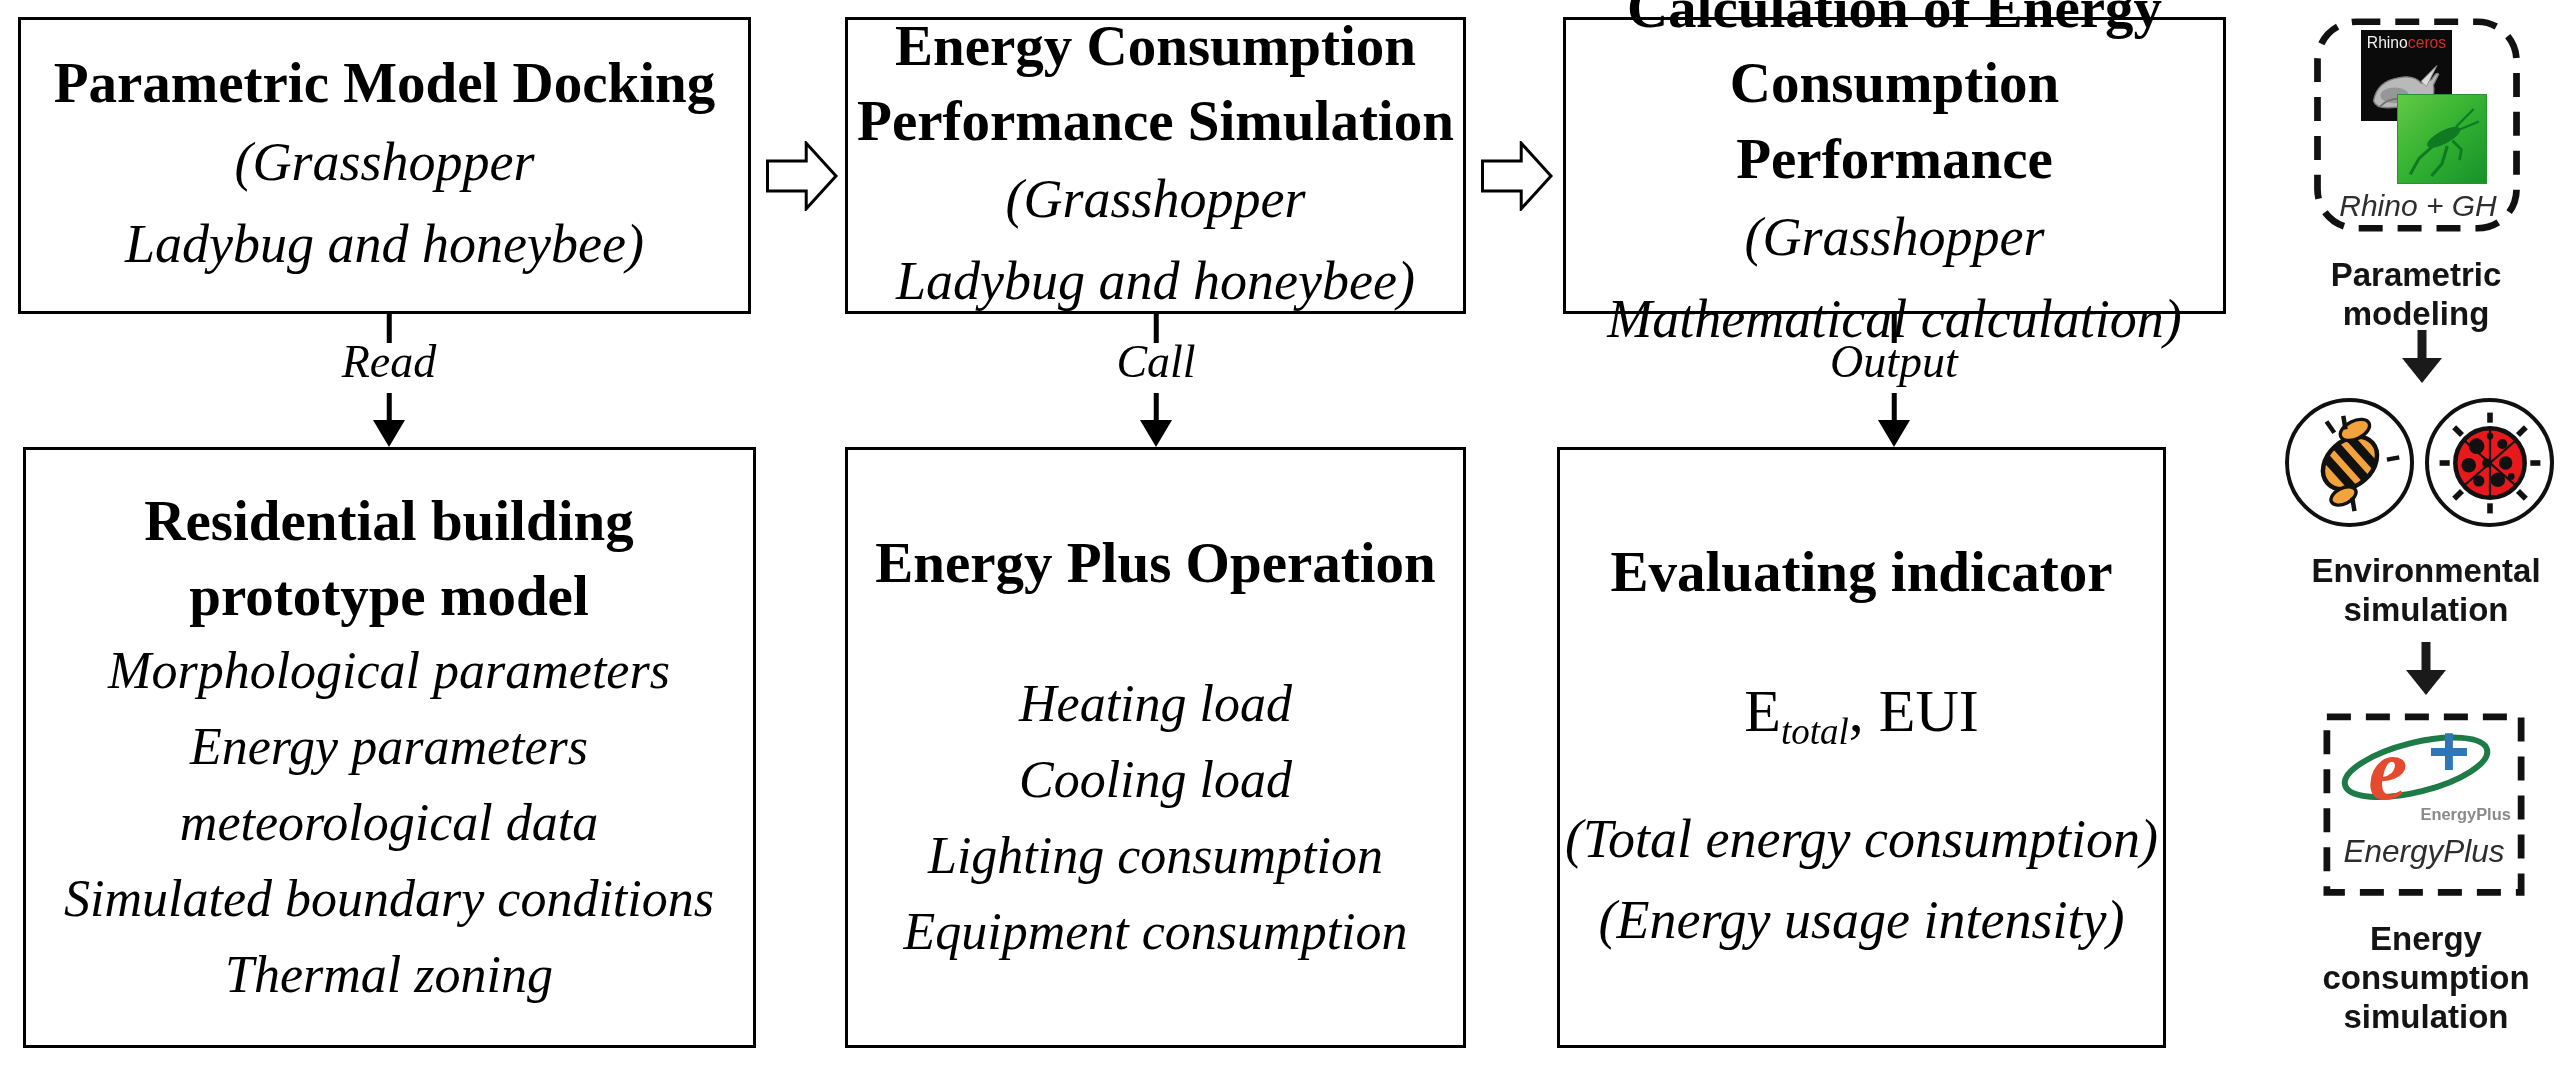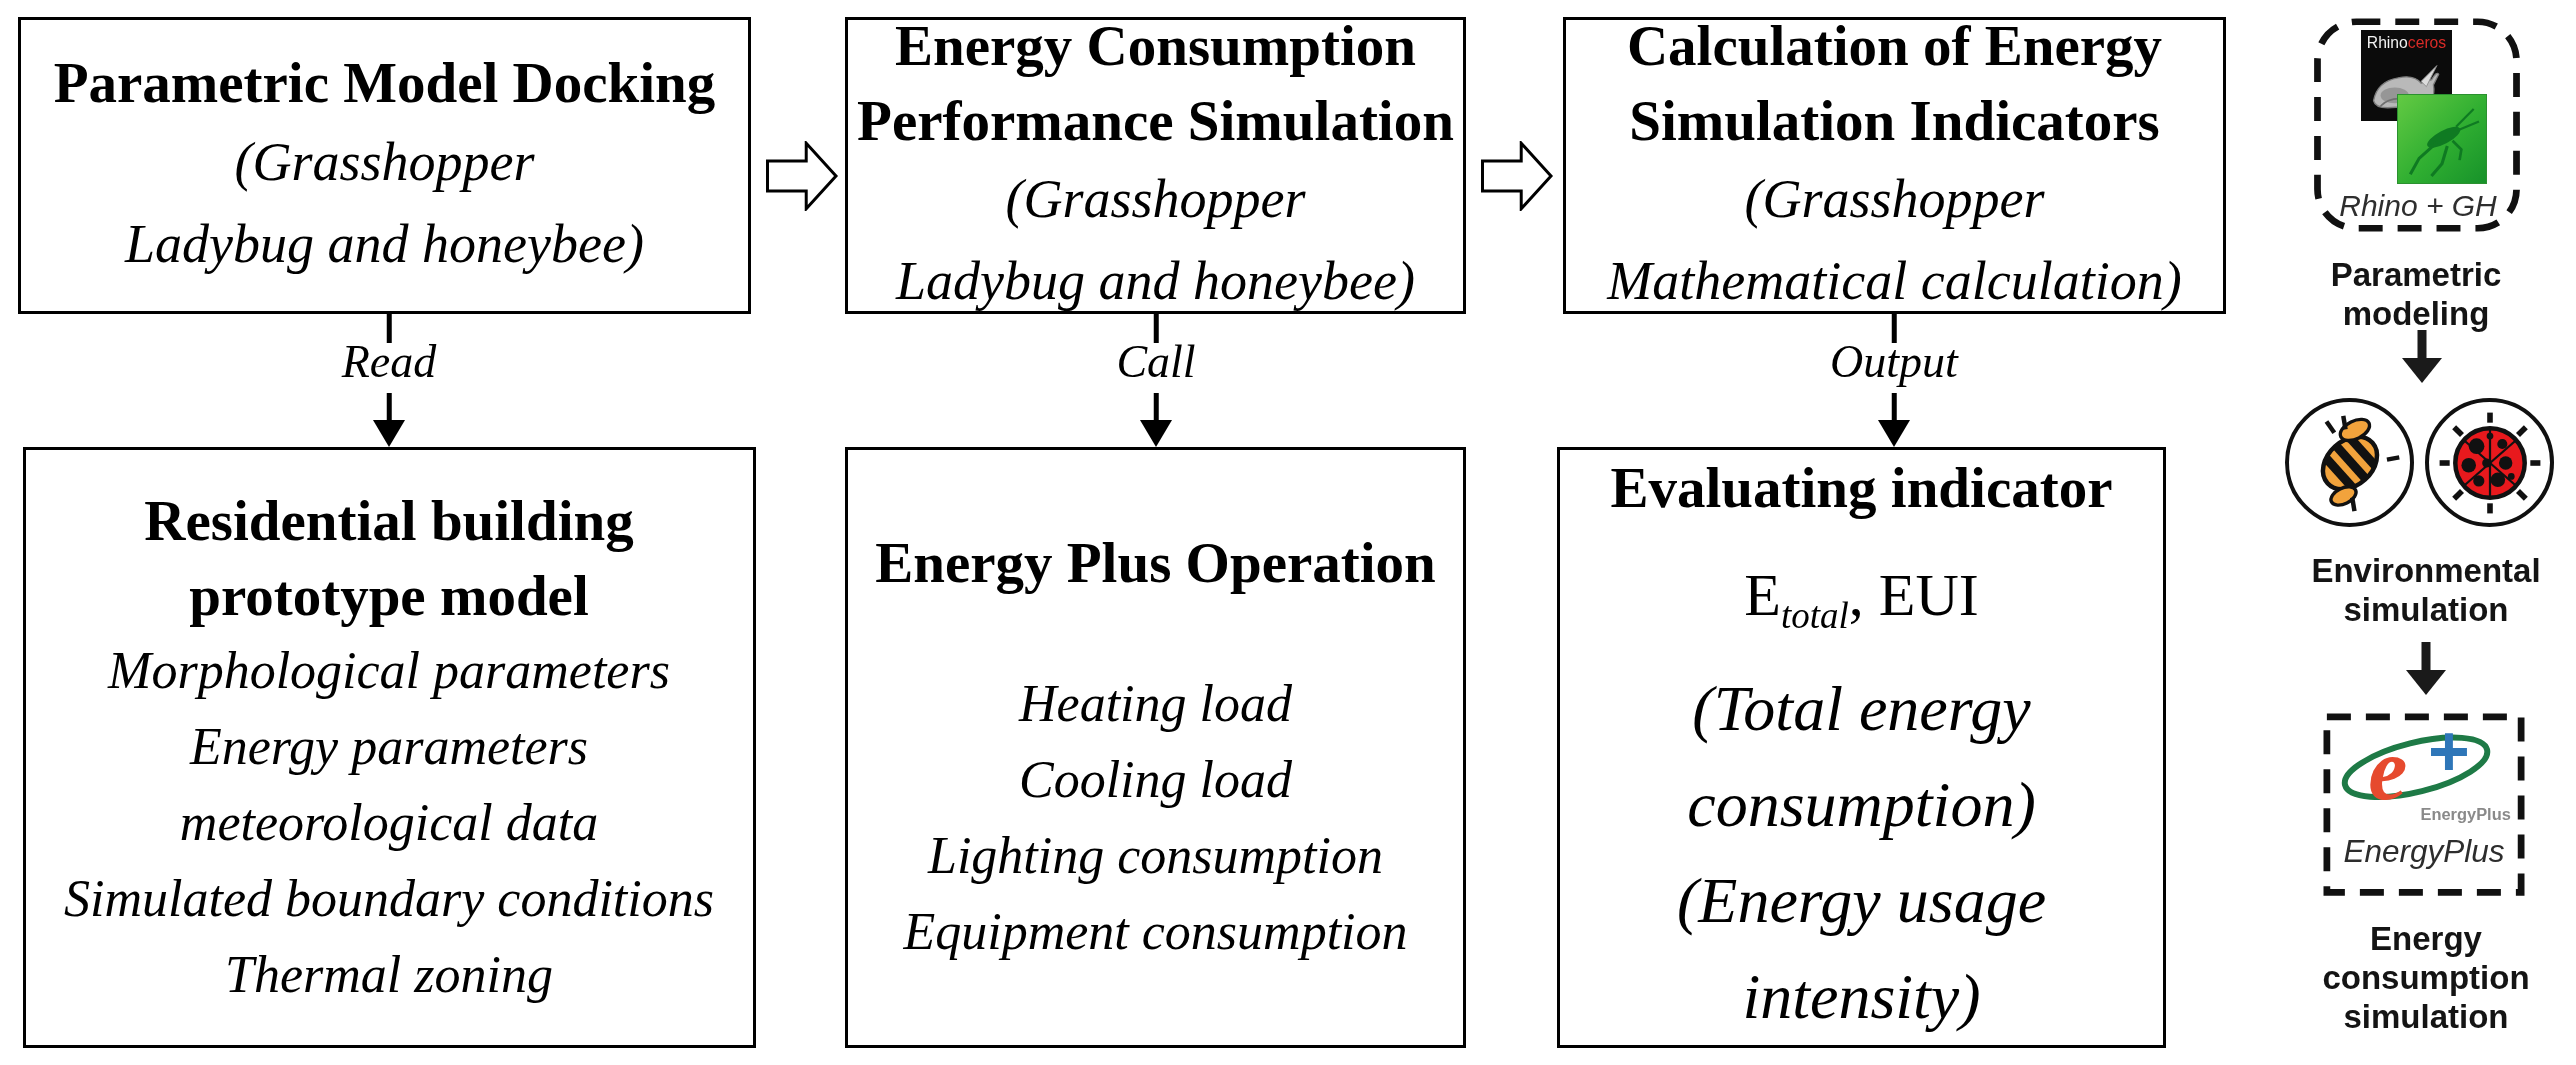--- a/index.html
+++ b/index.html
@@ -10,21 +10,21 @@
   }
   
   .box {
     position:absolute; background:#fff; border:3px solid #000;
     display:flex; flex-direction:column; align-items:center; justify-content:center;
     text-align:center;
   }
   .box .title { font-weight:bold; font-size:57px; line-height:1.32; }
   .box .sub   { font-style:italic; font-size:54px; line-height:1.52; }
   .box .item  { font-style:italic; font-size:52px; line-height:1.46; }
-  .box .item-wide { font-style:italic; font-size:64px; line-height:1.5; }
+  .box .item-wide { font-style:italic; font-size:54px; line-height:1.5; }
   .gap-lg { height:66px; }
   .gap-md { height:45px; }
 
   #box-top-1 { left:18px;  top:16.5px;  width:733px; height:297px; }
   #box-top-2 { left:845px;top:16.5px;  width:621px; height:297px; }
   #box-top-3 { left:1563px;top:16.5px;  width:663px; height:297px; }
   #box-bot-1 { left:22.5px;  top:447px; width:733px; height:601px; }
   #box-bot-2 { left:845px;top:447px; width:621px; height:601px; }
   #box-bot-3 { left:1557px;top:447px; width:609px; height:601px; }
 
@@ -101,21 +101,21 @@
 
   <div class="box" id="box-top-2">
     <div class="title">Energy Consumption</div>
     <div class="title">Performance Simulation</div>
     <div class="sub">(Grasshopper</div>
     <div class="sub">Ladybug and honeybee)</div>
   </div>
 
   <div class="box" id="box-top-3">
     <div class="title">Calculation of Energy</div>
-    <div class="title">Simulation Indicators</div>
+    <div class="title">Consumption Performance</div>
     <div class="sub">(Grasshopper</div>
     <div class="sub">Mathematical calculation)</div>
   </div>
 
   <svg class="block-arrow" style="left:766px; top:141px;" width="73" height="70" viewBox="0 0 98 94">
     <polygon points="2,27 54,27 54,3 94,47 54,91 54,67 2,67" fill="#ffffff" stroke="#000000" stroke-width="4"></polygon>
   </svg>
   <svg class="block-arrow" style="left:1481px; top:141px;" width="73" height="70" viewBox="0 0 98 94">
     <polygon points="2,27 54,27 54,3 94,47 54,91 54,67 2,67" fill="#ffffff" stroke="#000000" stroke-width="4"></polygon>
   </svg>

